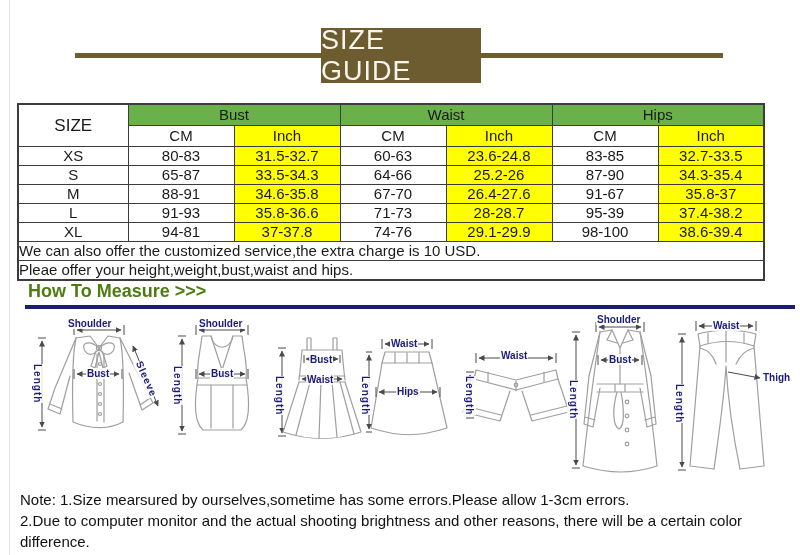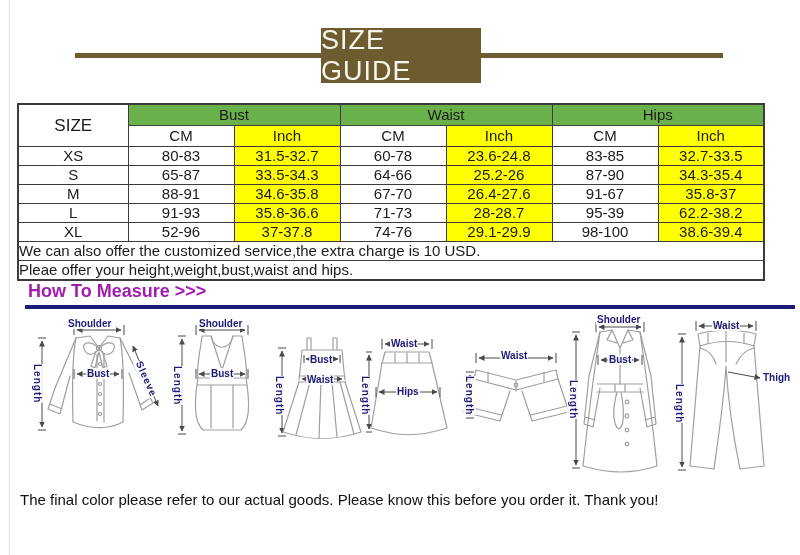--- a/index.html
+++ b/index.html
@@ -18,21 +18,21 @@
              table-layout:fixed;text-align:center;font-size:15px;border:2px solid #3c3c3c;}
   table.size th,table.size td{border:1px solid #3c3c3c;padding:0;font-weight:normal;
              height:18px;line-height:18px;overflow:hidden;white-space:nowrap;}
   table.size thead th{height:20px;line-height:20px;}
   .size-h{font-size:17px;background:#fff;}
   .grp{background:#6bb14b;}
   .yel{background:#ffff00;}
   td.note-row{text-align:left;padding-left:5px;}
 
   
-  .htm-title{position:absolute;left:28px;top:281px;font-size:18px;font-weight:bold;color:#a21caf;}
+  .htm-title{position:absolute;left:28px;top:281px;font-size:18px;font-weight:bold;color:#4d7c0f;}
   .htm-line{position:absolute;left:25px;top:305px;width:770px;height:4px;background:#1b1b78;}
 
   
   .illus{position:absolute;left:0;top:310px;width:696px;height:178px;}
   .garment{position:absolute;}
   .garment svg{display:block;}
   .g{stroke:#9f9f9f;fill:none;stroke-width:1.2;stroke-linejoin:round;stroke-linecap:round;}
   .m{stroke:#4a4a4a;fill:none;stroke-width:1;}
   .lbl{position:absolute;font-size:10px;font-weight:bold;color:#1b1b78;line-height:11px;
        background:rgba(255,255,255,.85);padding:0 1px;white-space:nowrap;}
@@ -75,21 +75,21 @@
         <th class="yel">Inch</th>
         <th>CM</th>
         <th class="yel">Inch</th>
       </tr>
     </thead>
     <tbody>
       <tr>
         <td>XS</td>
         <td>80-83</td>
         <td class="yel">31.5-32.7</td>
-        <td>60-78</td>
+        <td>60-63</td>
         <td class="yel">23.6-24.8</td>
         <td>83-85</td>
         <td class="yel">32.7-33.5</td>
       </tr>
       <tr>
         <td>S</td>
         <td>65-87</td>
         <td class="yel">33.5-34.3</td>
         <td>64-66</td>
         <td class="yel">25.2-26</td>
@@ -105,25 +105,25 @@
         <td>91-67</td>
         <td class="yel">35.8-37</td>
       </tr>
       <tr>
         <td>L</td>
         <td>91-93</td>
         <td class="yel">35.8-36.6</td>
         <td>71-73</td>
         <td class="yel">28-28.7</td>
         <td>95-39</td>
-        <td class="yel">62.2-38.2</td>
+        <td class="yel">37.4-38.2</td>
       </tr>
       <tr>
         <td>XL</td>
-        <td>52-96</td>
+        <td>94-81</td>
         <td class="yel">37-37.8</td>
         <td>74-76</td>
         <td class="yel">29.1-29.9</td>
         <td>98-100</td>
         <td class="yel">38.6-39.4</td>
       </tr>
       <tr>
         <td class="note-row" colspan="7">We can also offer the customized service,the extra charge is 10 USD.</td>
       </tr>
       <tr>
@@ -309,15 +309,17 @@
         <path class="m" d="M2,14 H10 M2,150 H10"></path>
         <line class="m" x1="6" y1="17" x2="6" y2="147" marker-start="url(#a7)" marker-end="url(#a7)"></line>
       </svg>
       <span class="lbl" style="left:36px;top:0px;">Waist</span>
       <span class="lbl vlbl" style="left:-3px;top:64px;">Length</span>
       <span class="lbl" style="left:86px;top:52px;">Thigh</span>
     </div>
   </div>
 
   <div class="fnotes">
+    <div>Note: 1.Size mearsured by ourselves,sometime has some errors.Please allow 1-3cm errors.</div>
+    <div>2.Due to computer monitor and the actual shooting brightness and other reasons, there will be a certain color difference.</div>
     <div>The final color please refer to our actual goods. Please know this before you order it. Thank you!</div>
   </div>
 </div>
 
 </body></html>

